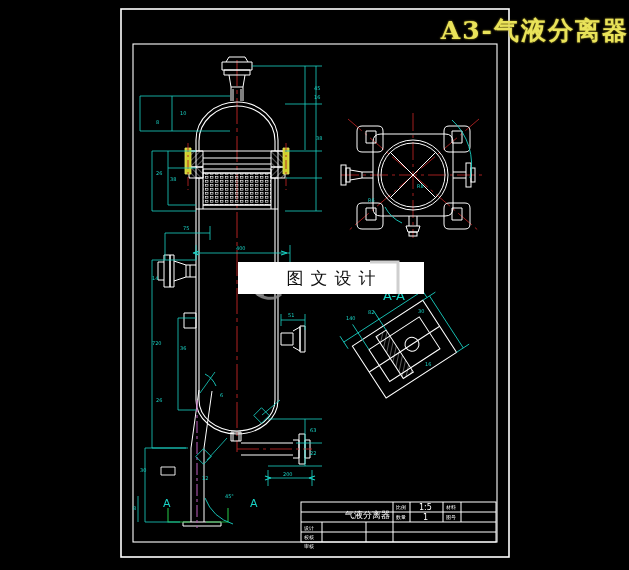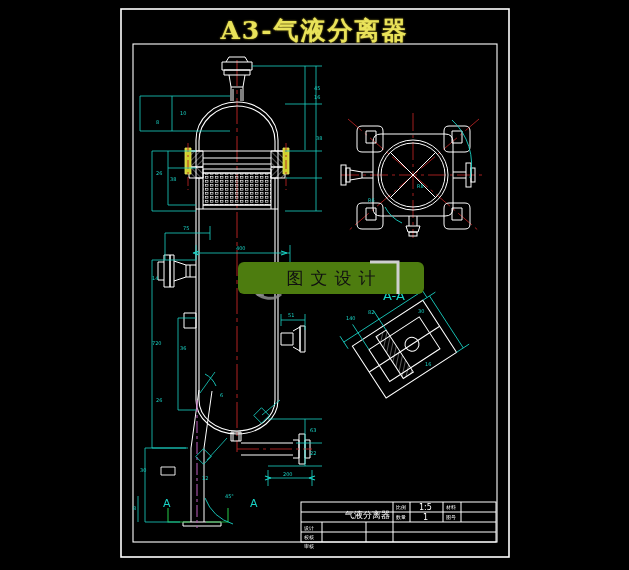--- a/index.html
+++ b/index.html
@@ -1,25 +1,25 @@
 <!DOCTYPE html>
 <html><head>
 <meta charset="utf-8">
 <style>
   html,body{margin:0;padding:0;background:#000;}
   body{width:629px;height:570px;overflow:hidden;font-family:"Liberation Sans",sans-serif;}
   #stage{position:relative;width:629px;height:570px;background:#000;}
   #cad{position:absolute;left:0;top:0;}
   .wm{position:absolute;pointer-events:none;}
-  #wm-bar{left:238px;top:262px;width:186px;height:32px;background:#4d7c0f;
-          display:flex;align-items:center;justify-content:center;border-radius:6px;}
+  #wm-bar{left:238px;top:262px;width:186px;height:32px;background:#ffffff;
+          display:flex;align-items:center;justify-content:center;}
   #wm-text{font-family:"DejaVu Sans",sans-serif;font-size:17px;letter-spacing:7px;
            color:#111;font-weight:400;white-space:nowrap;padding-left:7px;}
   #wm-logo{left:247px;top:258px;width:48px;height:44px;}
-  #title-text{position:absolute;left:0;top:14px;width:629px;text-align:center;
+  #title-text{position:absolute;left:0;top:14px;width:629px;text-align:right;
               font-family:"DejaVu Serif","Liberation Serif",serif;font-size:25px;
               font-weight:700;color:#e9e35a;letter-spacing:2px;
               text-shadow:0 0 2px #b9a82c;}
 </style>
 </head>
 <body>
 
 <div id="stage">
 
   <svg id="cad" width="629" height="570" viewBox="0 0 629 570">

